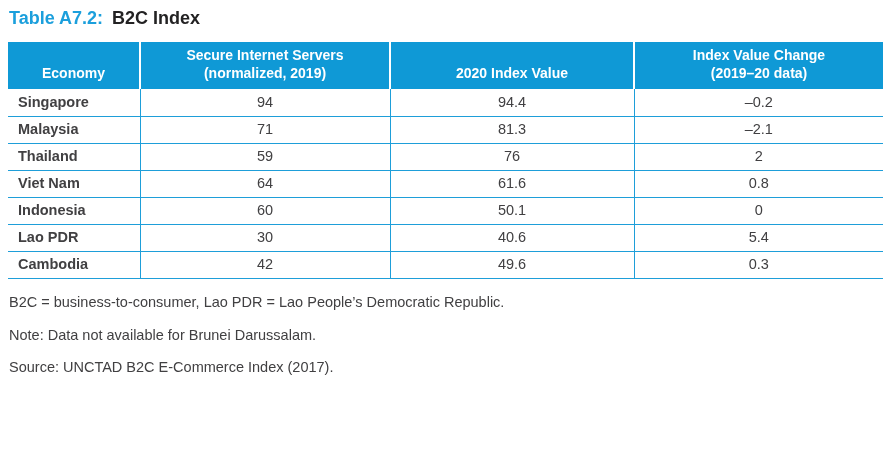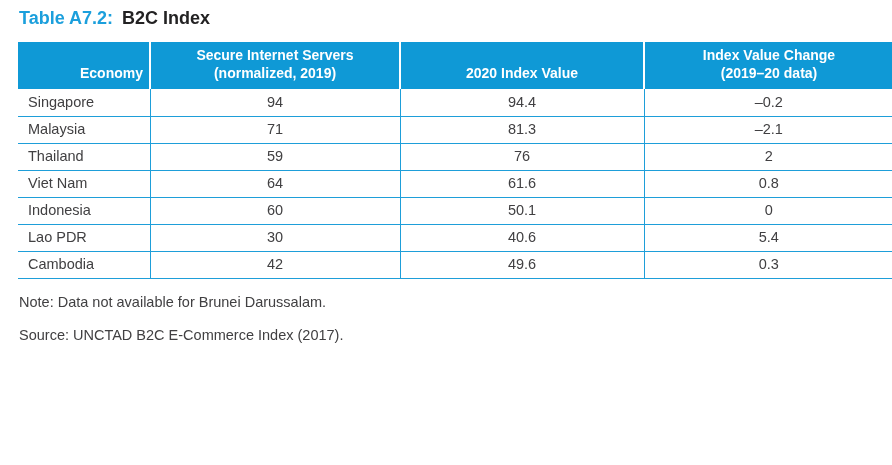--- a/index.html
+++ b/index.html
@@ -3,21 +3,21 @@
 <meta charset="utf-8">
 <style>
   * { margin: 0; padding: 0; box-sizing: border-box; }
   html, body {
     width: 892px; height: 465px;
     background: #ffffff;
     font-family: "Liberation Sans", sans-serif;
     color: #414042;
     overflow: hidden;
   }
-  .page { padding: 7px 9px 0 8px; margin-left: 10px; }
+  .page { padding: 7px 9px 0 8px; }
 
   
   .title { font-size: 18px; font-weight: bold; margin: 1px 0 0 1px; }
   .title-accent { color: #1B9FDC; margin-right: 9px; }
   .title-text { color: #232223; }
 
   
   table.data-table {
     border-collapse: collapse;
     table-layout: fixed;
@@ -28,35 +28,35 @@
     background: #0F99D6;
     color: #ffffff;
     font-size: 14px;
     font-weight: bold;
     height: 45px;
     vertical-align: bottom;
     padding: 4px 6px 7px 6px;
     line-height: 1.3;
     text-align: center;
   }
-  thead th.col-economy { text-align: right; padding-left: 6px; }
+  thead th.col-economy { text-align: center; padding-left: 6px; }
   thead th + th { border-left: 2px solid #ffffff; }
   .hline { display: block; }
 
   tbody td {
     font-size: 14.5px;
     height: 27px;
     padding: 2px 6px 3px 6px;
     border-bottom: 1.5px solid #1E9ED9;
     text-align: center;
     vertical-align: middle;
     color: #414042;
   }
   tbody td + td { border-left: 1.5px solid #1E9ED9; }
-  tbody td.cell-economy { text-align: left; padding-left: 10px; }
+  tbody td.cell-economy { text-align: left; padding-left: 10px; font-weight: bold; }
 
   
   .footnotes { margin: 15px 0 0 1px; }
   .footnote { font-size: 14.5px; color: #414042; margin-bottom: 16px; line-height: 1.15; }
 </style>
 </head>
 <body>
 
 <div class="page">
 
@@ -125,17 +125,18 @@
       <tr>
         <td class="cell-economy">Cambodia</td>
         <td>42</td>
         <td>49.6</td>
         <td>0.3</td>
       </tr>
     </tbody>
   </table>
 
   <div class="footnotes">
+    <p class="footnote">B2C = business-to-consumer, Lao PDR = Lao People’s Democratic Republic.</p>
     <p class="footnote">Note: Data not available for Brunei Darussalam.</p>
     <p class="footnote">Source: UNCTAD B2C E-Commerce Index (2017).</p>
   </div>
 
 </div>
 
 </body></html>

